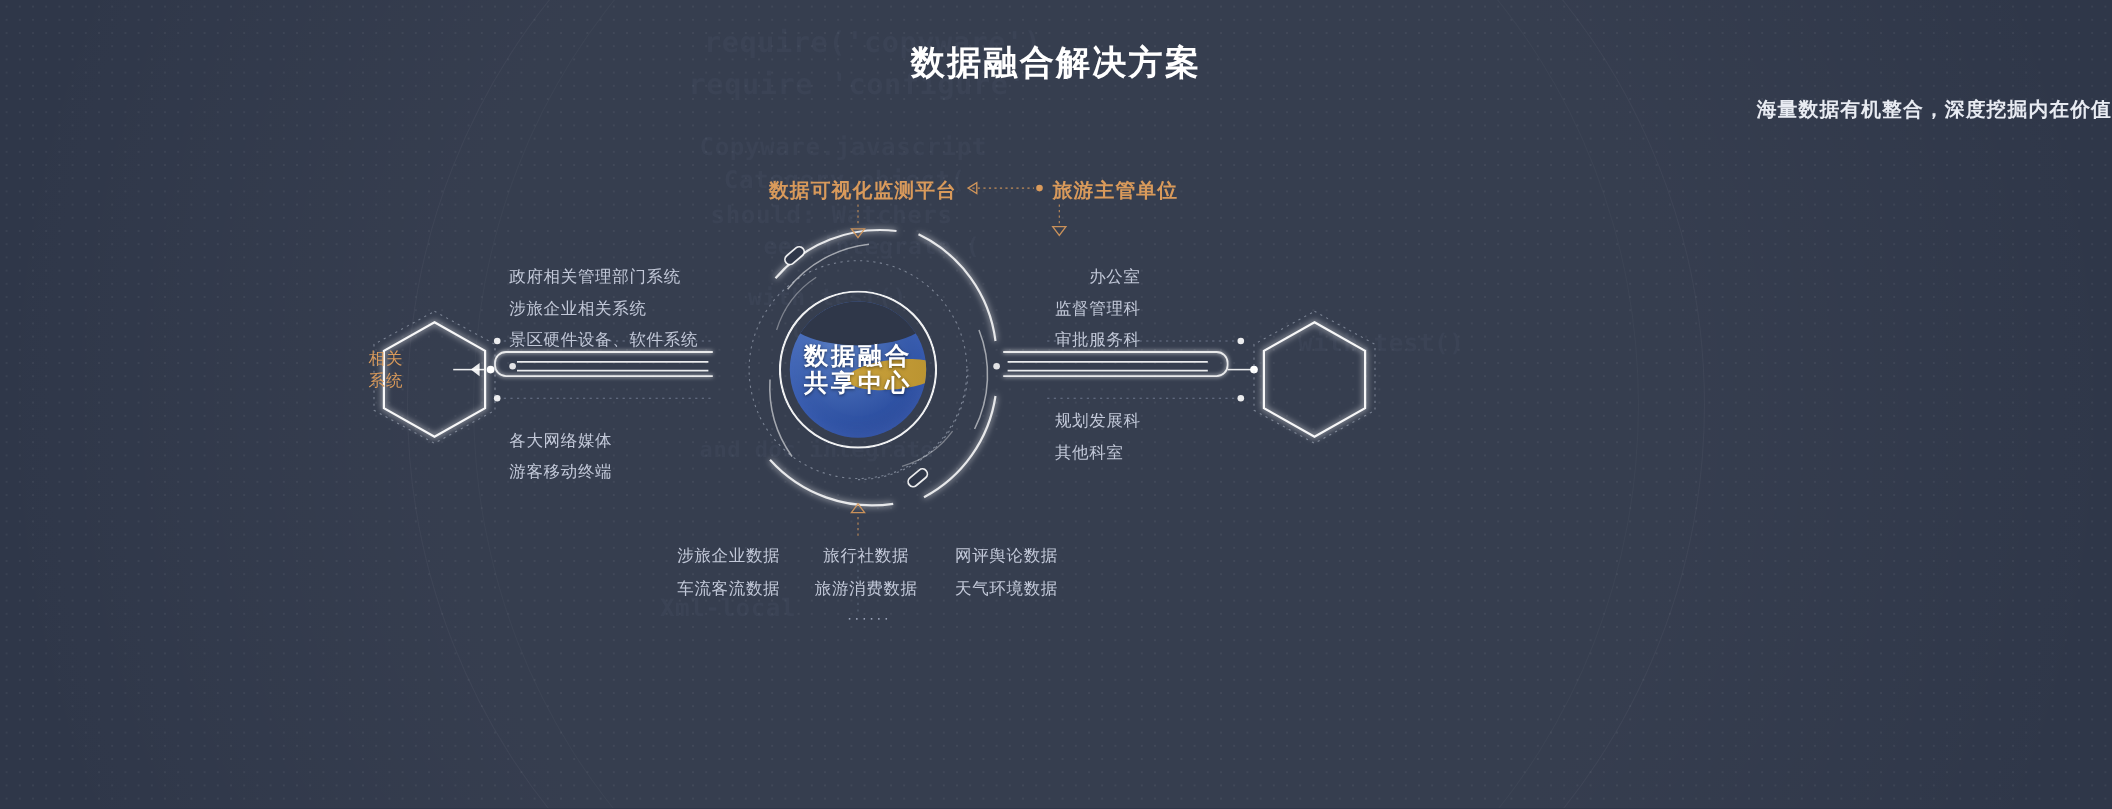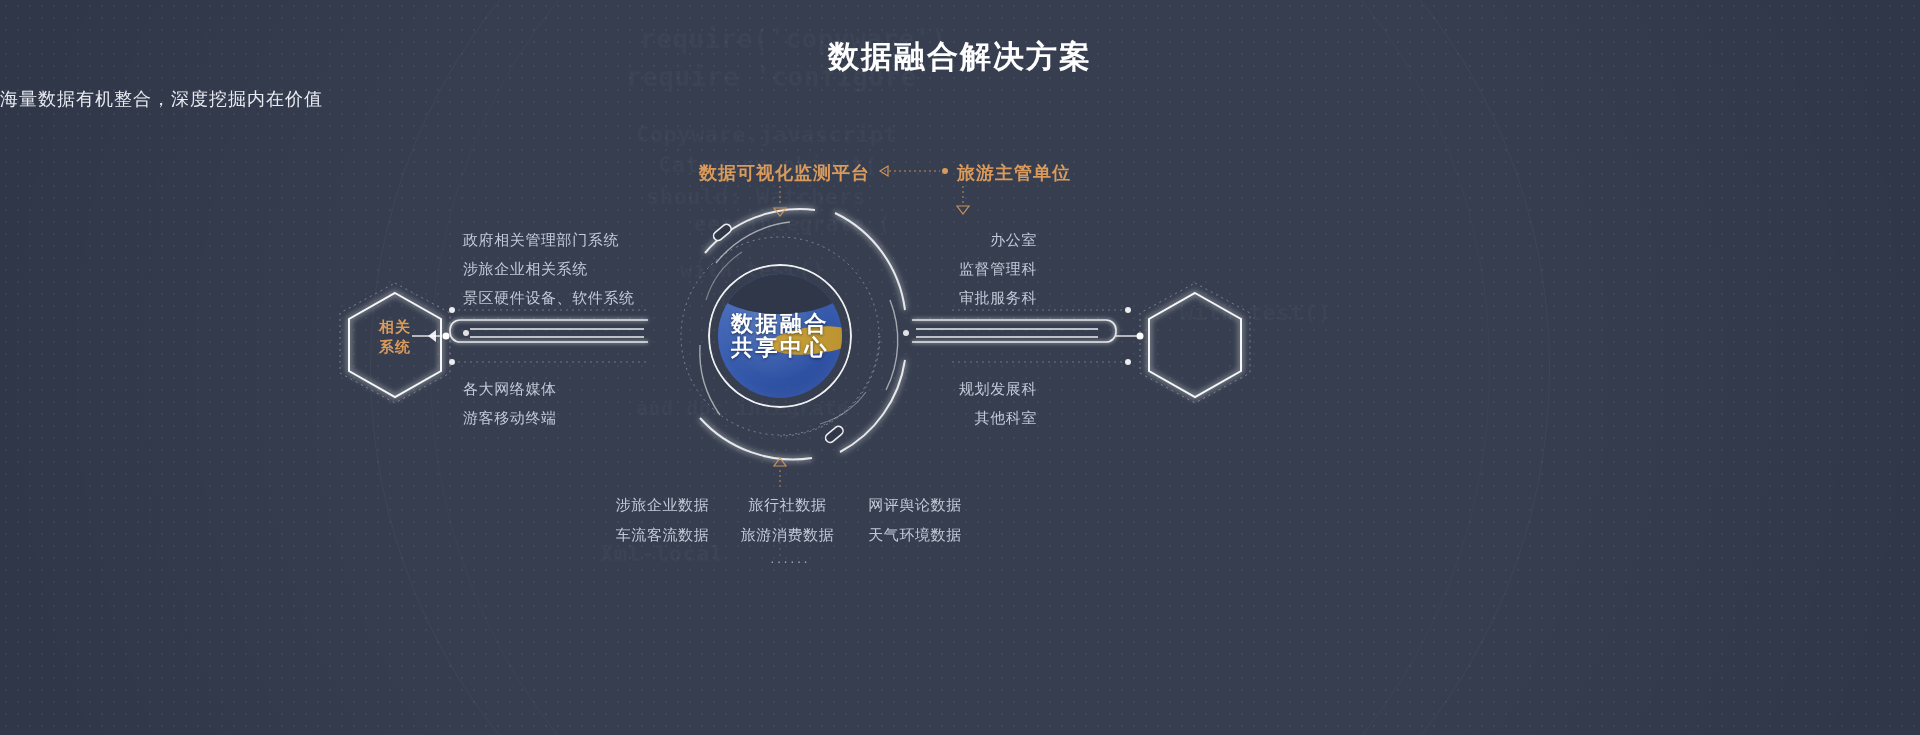--- a/index.html
+++ b/index.html
@@ -35,48 +35,48 @@
   .halo2{ width:1060px; height:1130px; border-color:rgba(255,255,255,0.03); }
 
   svg.layer{ position:absolute; left:0; top:0; width:1920px; height:735px; pointer-events:none; }
 
   
   .title{
     position:absolute; left:0; right:0; top:36px; text-align:center;
     color:#ffffff; font-size:31px; font-weight:700; letter-spacing:2px;
   }
   .subtitle{
-    position:absolute; left:0; right:0; top:87px; text-align:left;
-    color:#e8ebf2; font-size:18px; font-weight:400; letter-spacing:1px;
+    position:absolute; left:0; right:0; top:87px; text-align:right;
+    color:#e8ebf2; font-size:18px; font-weight:700; letter-spacing:1px;
   }
 
   
   .otop{ position:absolute; color:#d99a5b; font-size:18px; font-weight:700; letter-spacing:1px; white-space:nowrap;}
   #lbl-viz{ left:699px; top:161px; }
   #lbl-gov{ left:957px; top:161px; }
 
   
-  .slist{ position:absolute; }
+  .slist{ position:absolute;margin-top:12px; }
   .slist .row{
     color:#c3c9d9; font-size:15px; letter-spacing:.6px; white-space:nowrap;
     line-height:29px; font-weight:400;
   }
   #list-left-top{ left:463px; top:225px; text-align:left; }
   #list-left-bot{ left:463px; top:374px; text-align:left; }
   #list-right-top{ left:959px; top:225px; text-align:right; }
-  #list-right-bot{ left:959px; top:374px; text-align:right; }
+  #list-right-bot{ left:959px; top:356px; text-align:left; }
   #list-right-top .row, #list-right-bot .row{ color:#c3c9d9; }
 
   
   .hexwrap{ position:absolute; width:120px; height:120px; }
   #hex-left{ left:335px; top:277px; }
   #hex-right{ left:1135px; top:277px; }
   .hexlabel{
     position:absolute; left:0; right:0; top:50%; transform:translateY(-50%);
-    text-align:center; color:#d99a5b; font-size:15px; font-weight:700;
+    text-align:left; color:#d99a5b; font-size:15px; font-weight:400;
     line-height:20px; letter-spacing:1px;
   }
 
   
   #core{
     position:absolute; left:718px; top:274px; width:124px; height:124px;
   }
   .core-ball{
     position:absolute; inset:0; border-radius:50%; overflow:hidden;
     background:

